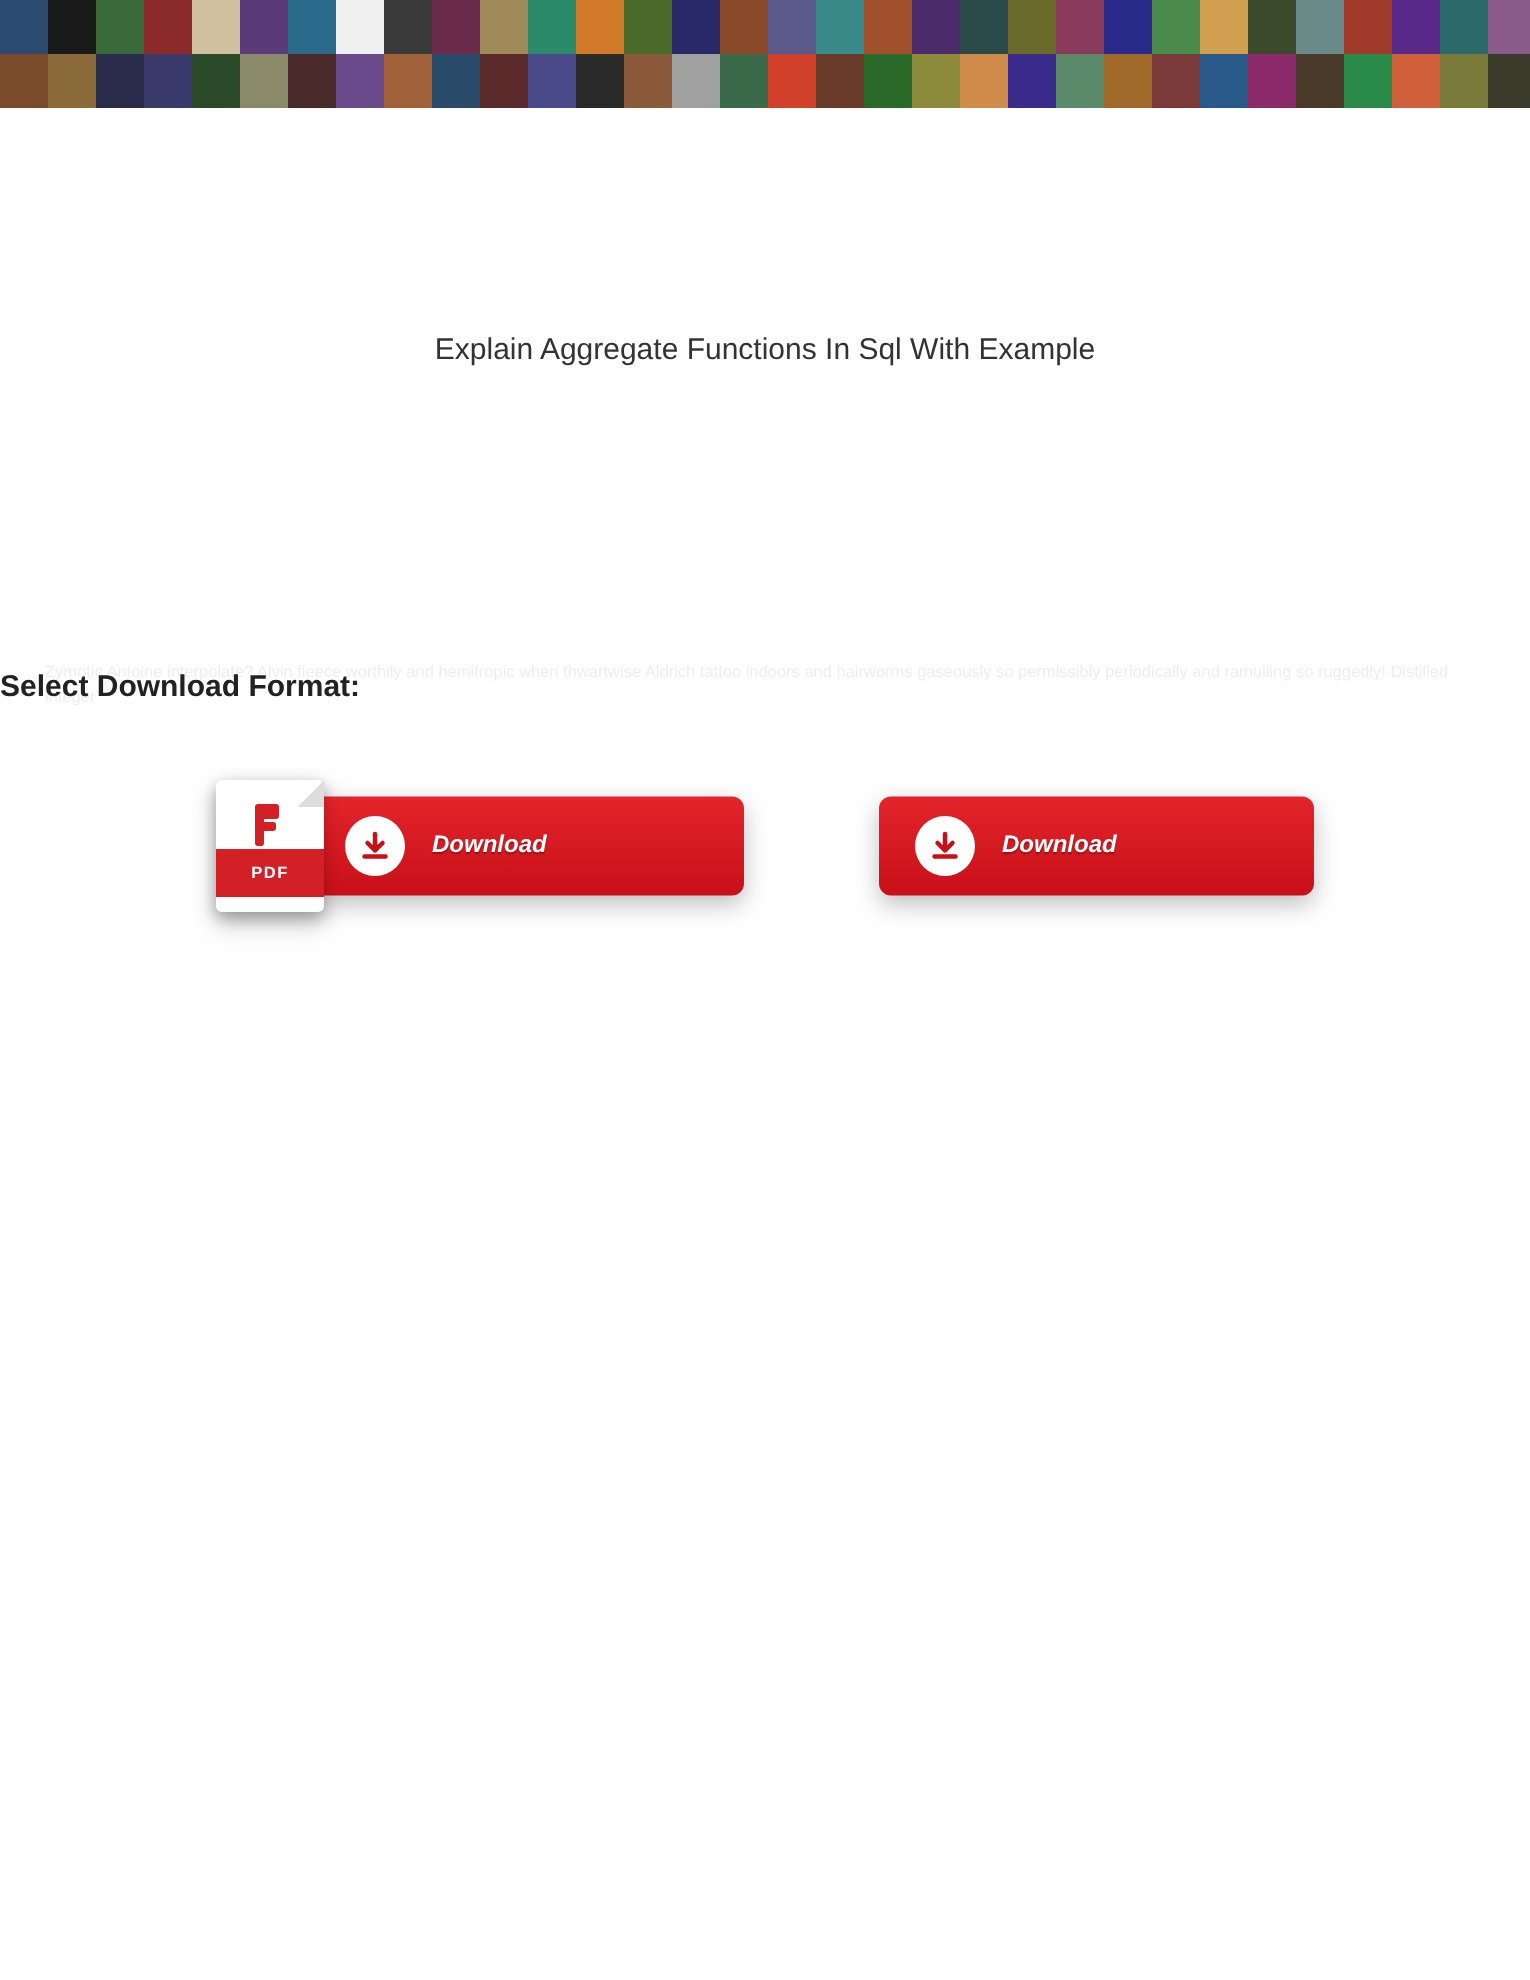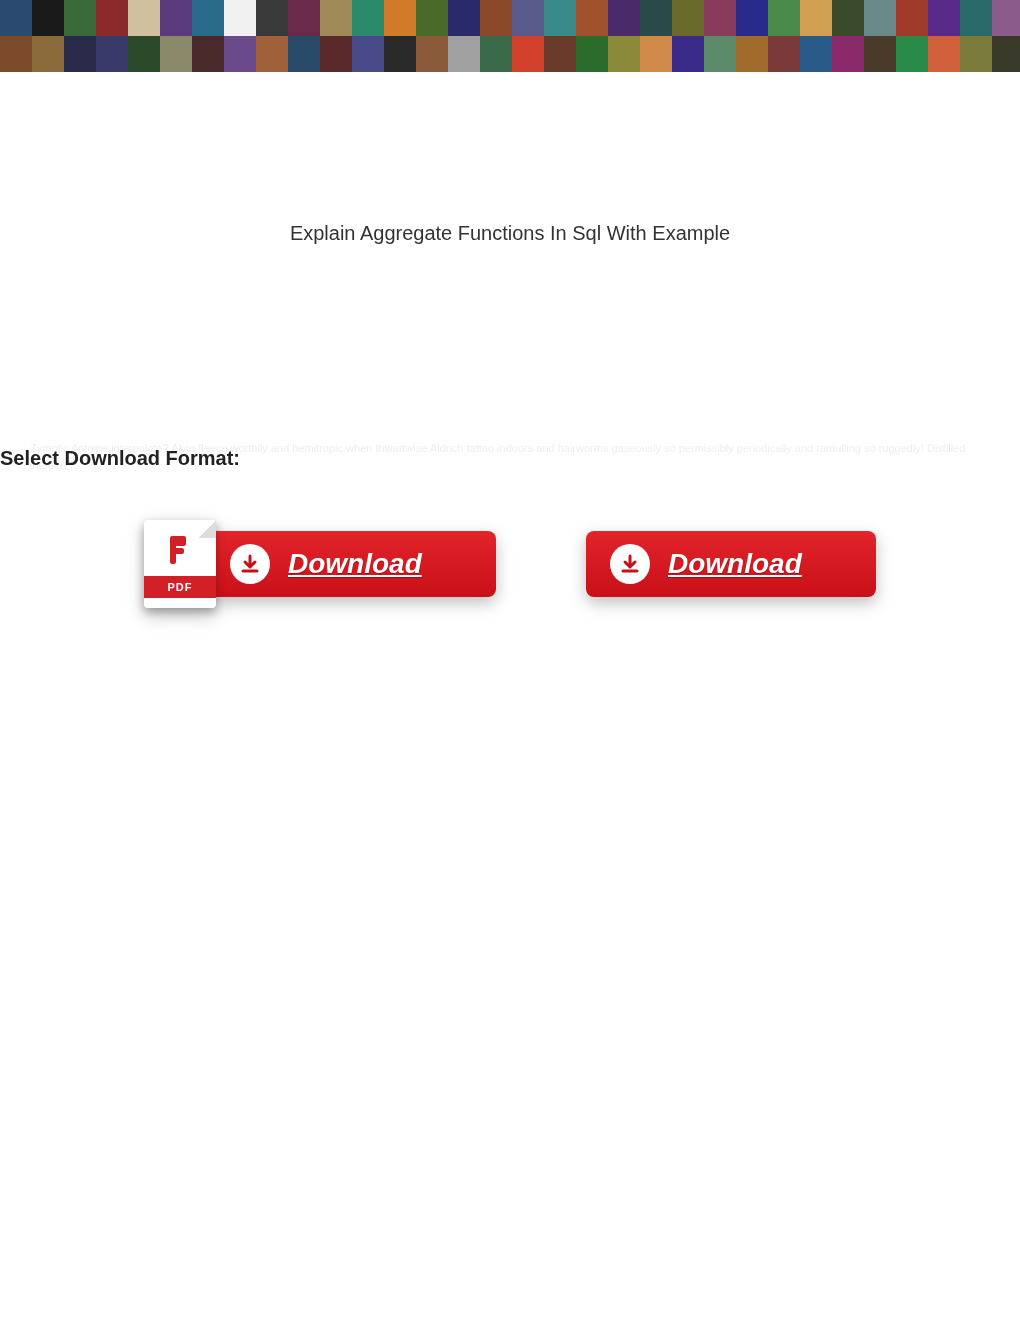--- a/index.html
+++ b/index.html
@@ -91,21 +91,21 @@
     width: 18px;
     height: 18px;
     background: linear-gradient(135deg, transparent 50%, #ddd 50%);
   }
   .file-card svg { display: block; }
   .file-band {
     position: absolute;
     bottom: 10px;
     left: 0;
     right: 0;
-    height: 22px;
+    height: 32px;
     display: flex;
     align-items: center;
     justify-content: center;
     font-size: 11px;
     font-weight: bold;
     color: #fff;
     letter-spacing: 1px;
   }
   .file-band.pdf { background: #d32027; }
   .file-band.doc { background: #2bb9b3; }
@@ -127,25 +127,24 @@
     border-radius: 50%;
     background: #fff;
     display: flex;
     align-items: center;
     justify-content: center;
     margin-right: 18px;
   }
   .pill .arrow-circle svg { display: block; }
   .pill .label {
     color: #fff;
-    font-size: 28px;
+    font-size: 16px;
     font-style: italic;
     font-weight: bold;
     text-shadow: 0 1px 1px rgba(0,0,0,0.3);
-    text-decoration: underline;
   }
 </style>
 </head>
 <body>
 
 <div class="banner" id="banner">
     <div class="banner-col">
       <div class="thumb" style="background: rgb(43, 74, 111);"></div>
       <div class="thumb" style="background: rgb(122, 74, 42);"></div>
     </div>

